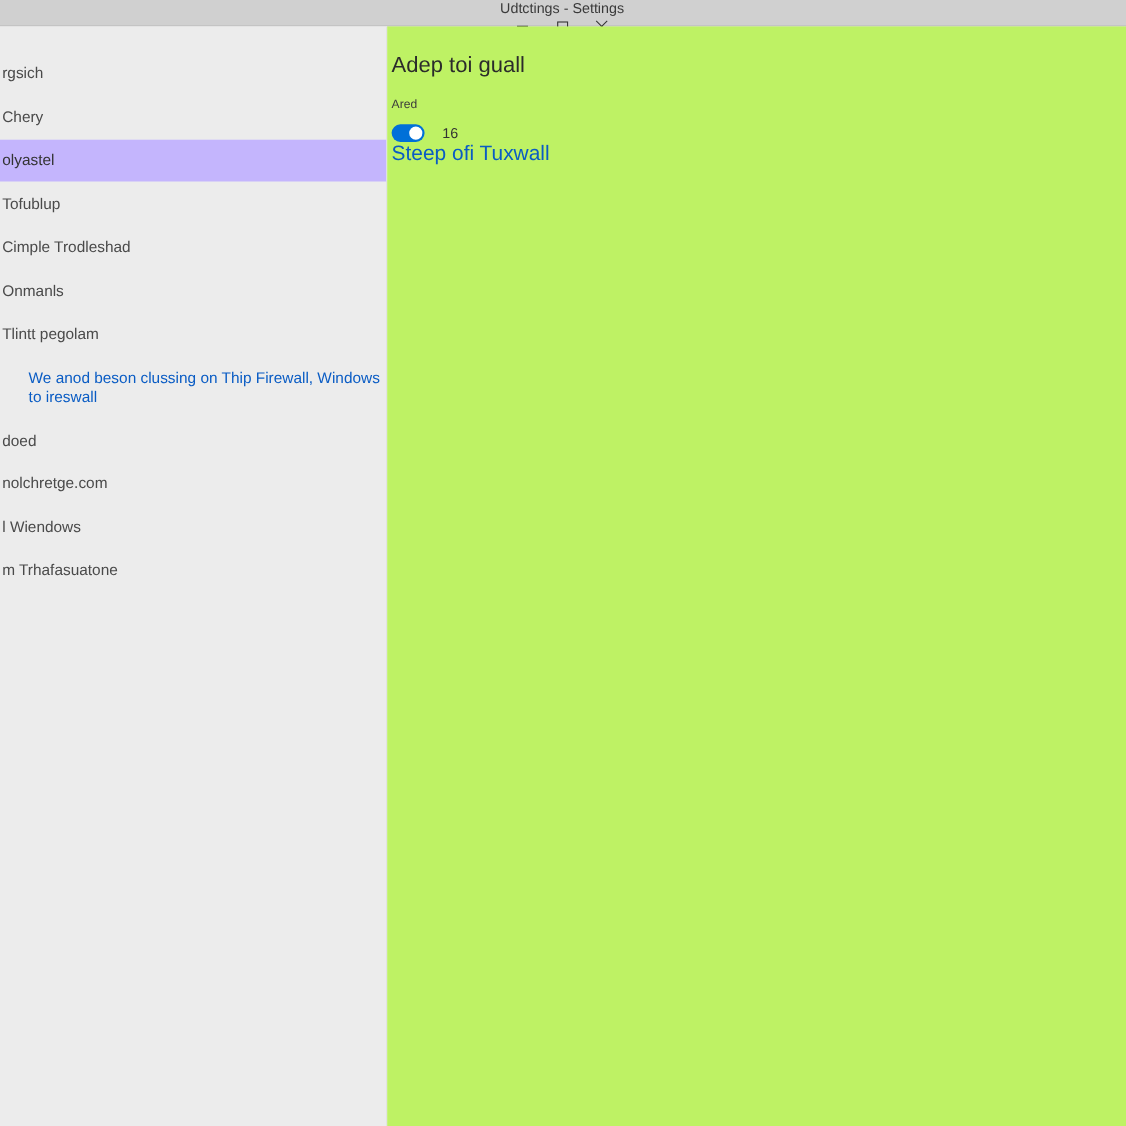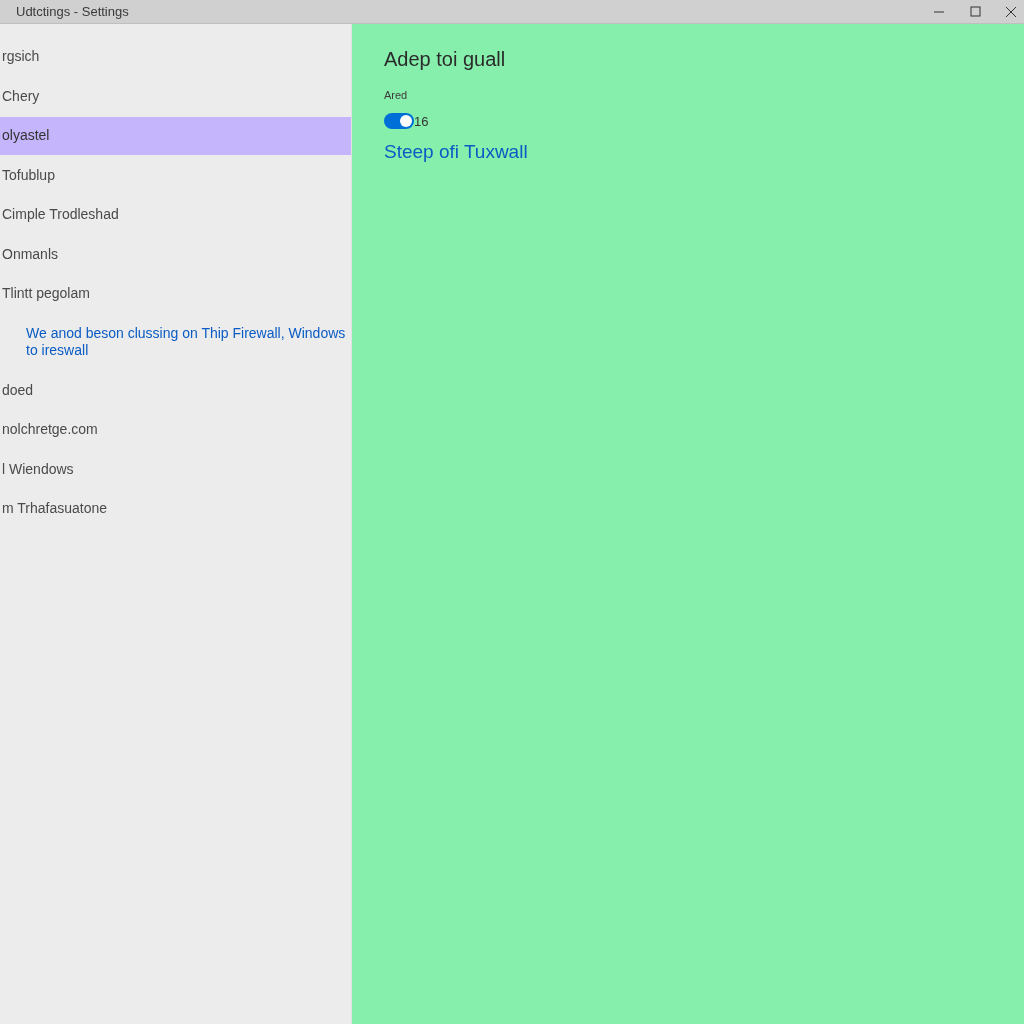--- a/index.html
+++ b/index.html
@@ -12,22 +12,23 @@
     background: #ffffff;
     overflow: hidden;
   }
   
   .titlebar {
     height: 24px;
     background: #d0d0d0;
     display: flex;
     align-items: center;
     justify-content: space-between;
-    padding: 0 4px 0 16px;
+    padding: 0 4px 0 2px;
     border-bottom: 1px solid #bfbfbf;
+    flex-direction: column;
   }
   .titlebar-title {
     font-size: 13px;
     color: #3a3a3a;
     font-weight: 400;
   }
   .win-controls {
     display: flex;
     gap: 18px;
     align-items: center;
@@ -46,60 +47,59 @@
   
   .body-area {
     display: flex;
     height: calc(1024px - 24px);
     width: 100%;
   }
   .sidebar {
     width: 352px;
     background: #ececec;
     border-right: 1px solid #e1e1e1;
-    padding-top: 14px;
+    padding-top: 24px;
   }
   .nav-item {
     padding: 10px 4px 10px 2px;
     font-size: 14px;
     color: #4a4a4a;
     line-height: 1.25;
     cursor: default;
   }
   .nav-item + .nav-item { margin-top: 2px; }
   .nav-item.selected {
     background: #c4b5fd;
     color: #333;
   }
   .nav-item.link {
     color: #0a5cc4;
     margin-left: 24px;
   }
   
   .content {
     flex: 1;
-    background: #86efac;
-    padding: 24px 16px 16px 32px;
+    background: #bef264;
+    padding: 24px 16px 16px 4px;
   }
   .content-heading {
     font-size: 20px;
     font-weight: 400;
     color: #2b2b2b;
     margin-bottom: 18px;
   }
   .content-sub {
     font-size: 11px;
     color: #3b3b3b;
     margin-bottom: 12px;
   }
   .toggle-row {
     display: flex;
-    align-items: center;
-    gap: 0;
-    margin-bottom: 12px;
+    align-items: flex-start;
+    gap: 16px;
   }
   .toggle {
     position: relative;
     width: 30px;
     height: 16px;
     border-radius: 8px;
     background: #0070d8;
   }
   .toggle .knob {
     position: absolute;

